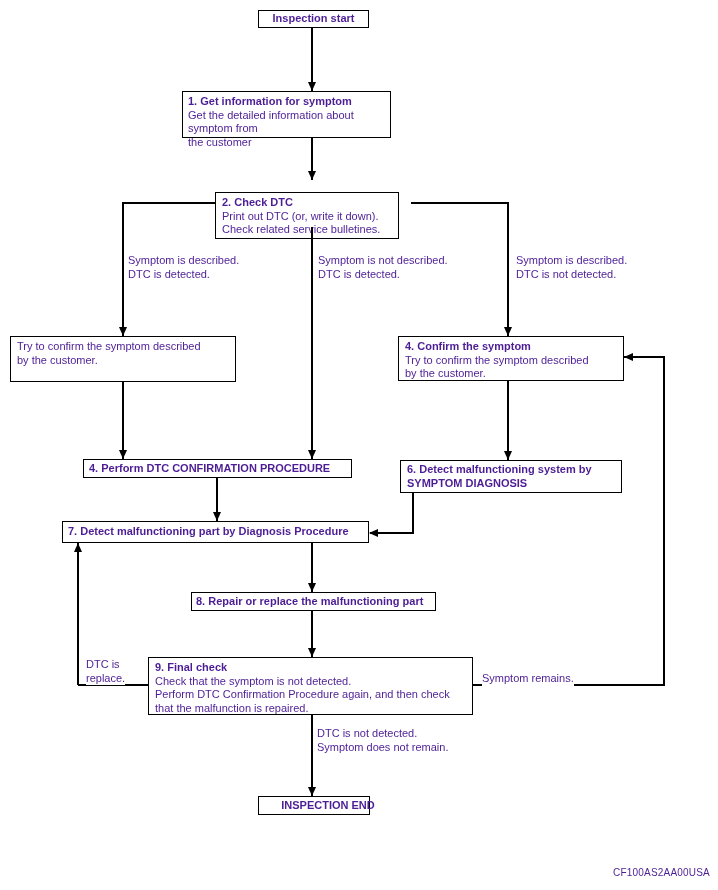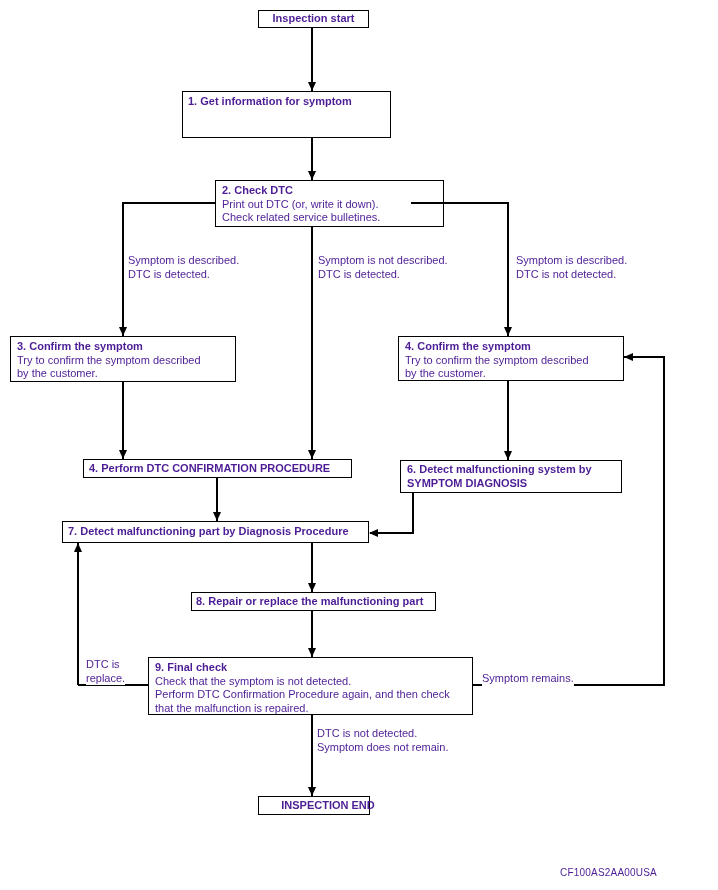--- a/index.html
+++ b/index.html
@@ -27,43 +27,44 @@
   .vline { width:1.5px; }
   .hline { height:1.5px; }
   .lbl {
     position:absolute; font-size:11px; line-height:13.5px;
     white-space:pre-line; background:#fff;
   }
   .arr { position:absolute; width:0; height:0; }
   .arr.down { border-left:4px solid transparent; border-right:4px solid transparent; border-top:9px solid #000; }
   .arr.up   { border-left:4px solid transparent; border-right:4px solid transparent; border-bottom:9px solid #000; }
   .arr.left { border-top:4px solid transparent; border-bottom:4px solid transparent; border-right:9px solid #000; }
-  .code { position:absolute; font-size:10px; letter-spacing:0.2px; text-align:left; }
+  .code { position:absolute; font-size:10px; letter-spacing:0.2px; text-align:right; }
 </style>
 </head>
 <body>
 
 <div class="canvas">
 
   <div class="node terminal" style="left:258px; top:10px; width:111px; height:18px;">
     <span>Inspection start</span>
   </div>
 
   <div class="node" style="left:182px; top:91px; width:209px; height:47px; padding:3px 2px 3px 5px;">
     <div class="title">1. Get information for symptom</div>
+    <div class="body">Get the detailed information about symptom from
+the customer</div>
   </div>
 
-  <div class="node" style="left:215px; top:180px; width:229px; height:47px; padding:3px 4px 3px 6px;">
+  <div class="node" style="left:215px; top:192px; width:184px; height:47px; padding:3px 4px 3px 6px;">
     <div class="title">2. Check DTC</div>
     <div class="body">Print out DTC (or, write it down).
 Check related service bulletines.</div>
   </div>
 
   <div class="node" style="left:10px; top:336px; width:226px; height:46px; padding:3px 4px 3px 6px;">
-    <div class="title">3. Confirm the symptom</div>
     <div class="body">Try to confirm the symptom described
 by the customer.</div>
   </div>
 
   <div class="node" style="left:398px; top:336px; width:226px; height:45px; padding:3px 4px 3px 6px;">
     <div class="title">4. Confirm the symptom</div>
     <div class="body">Try to confirm the symptom described
 by the customer.</div>
   </div>
 

